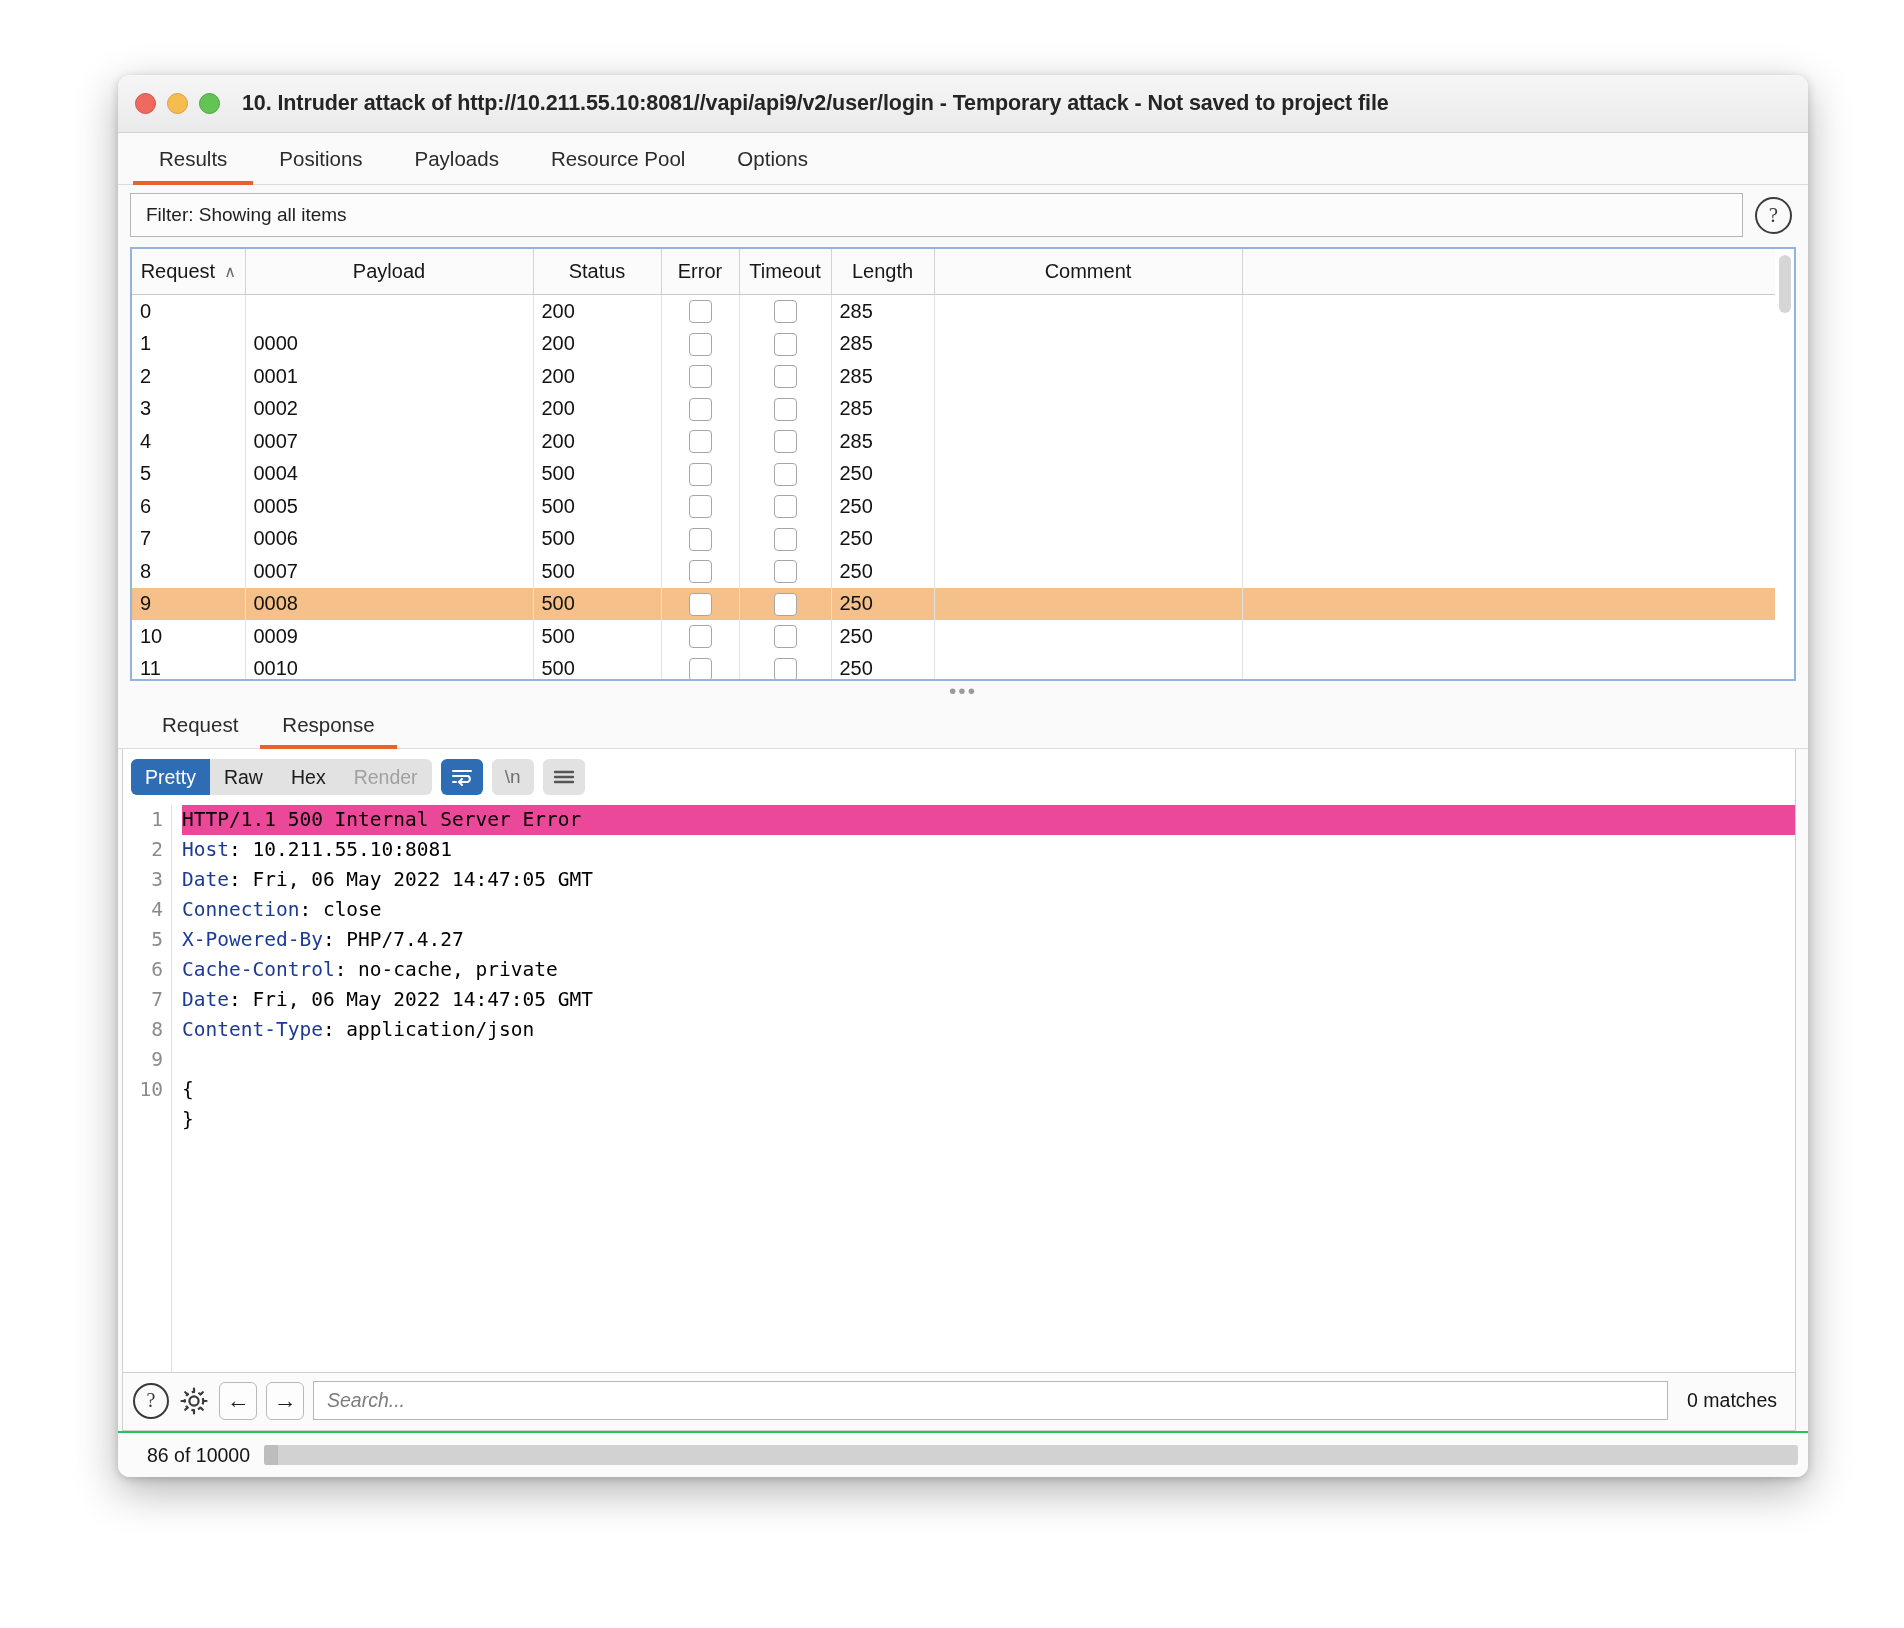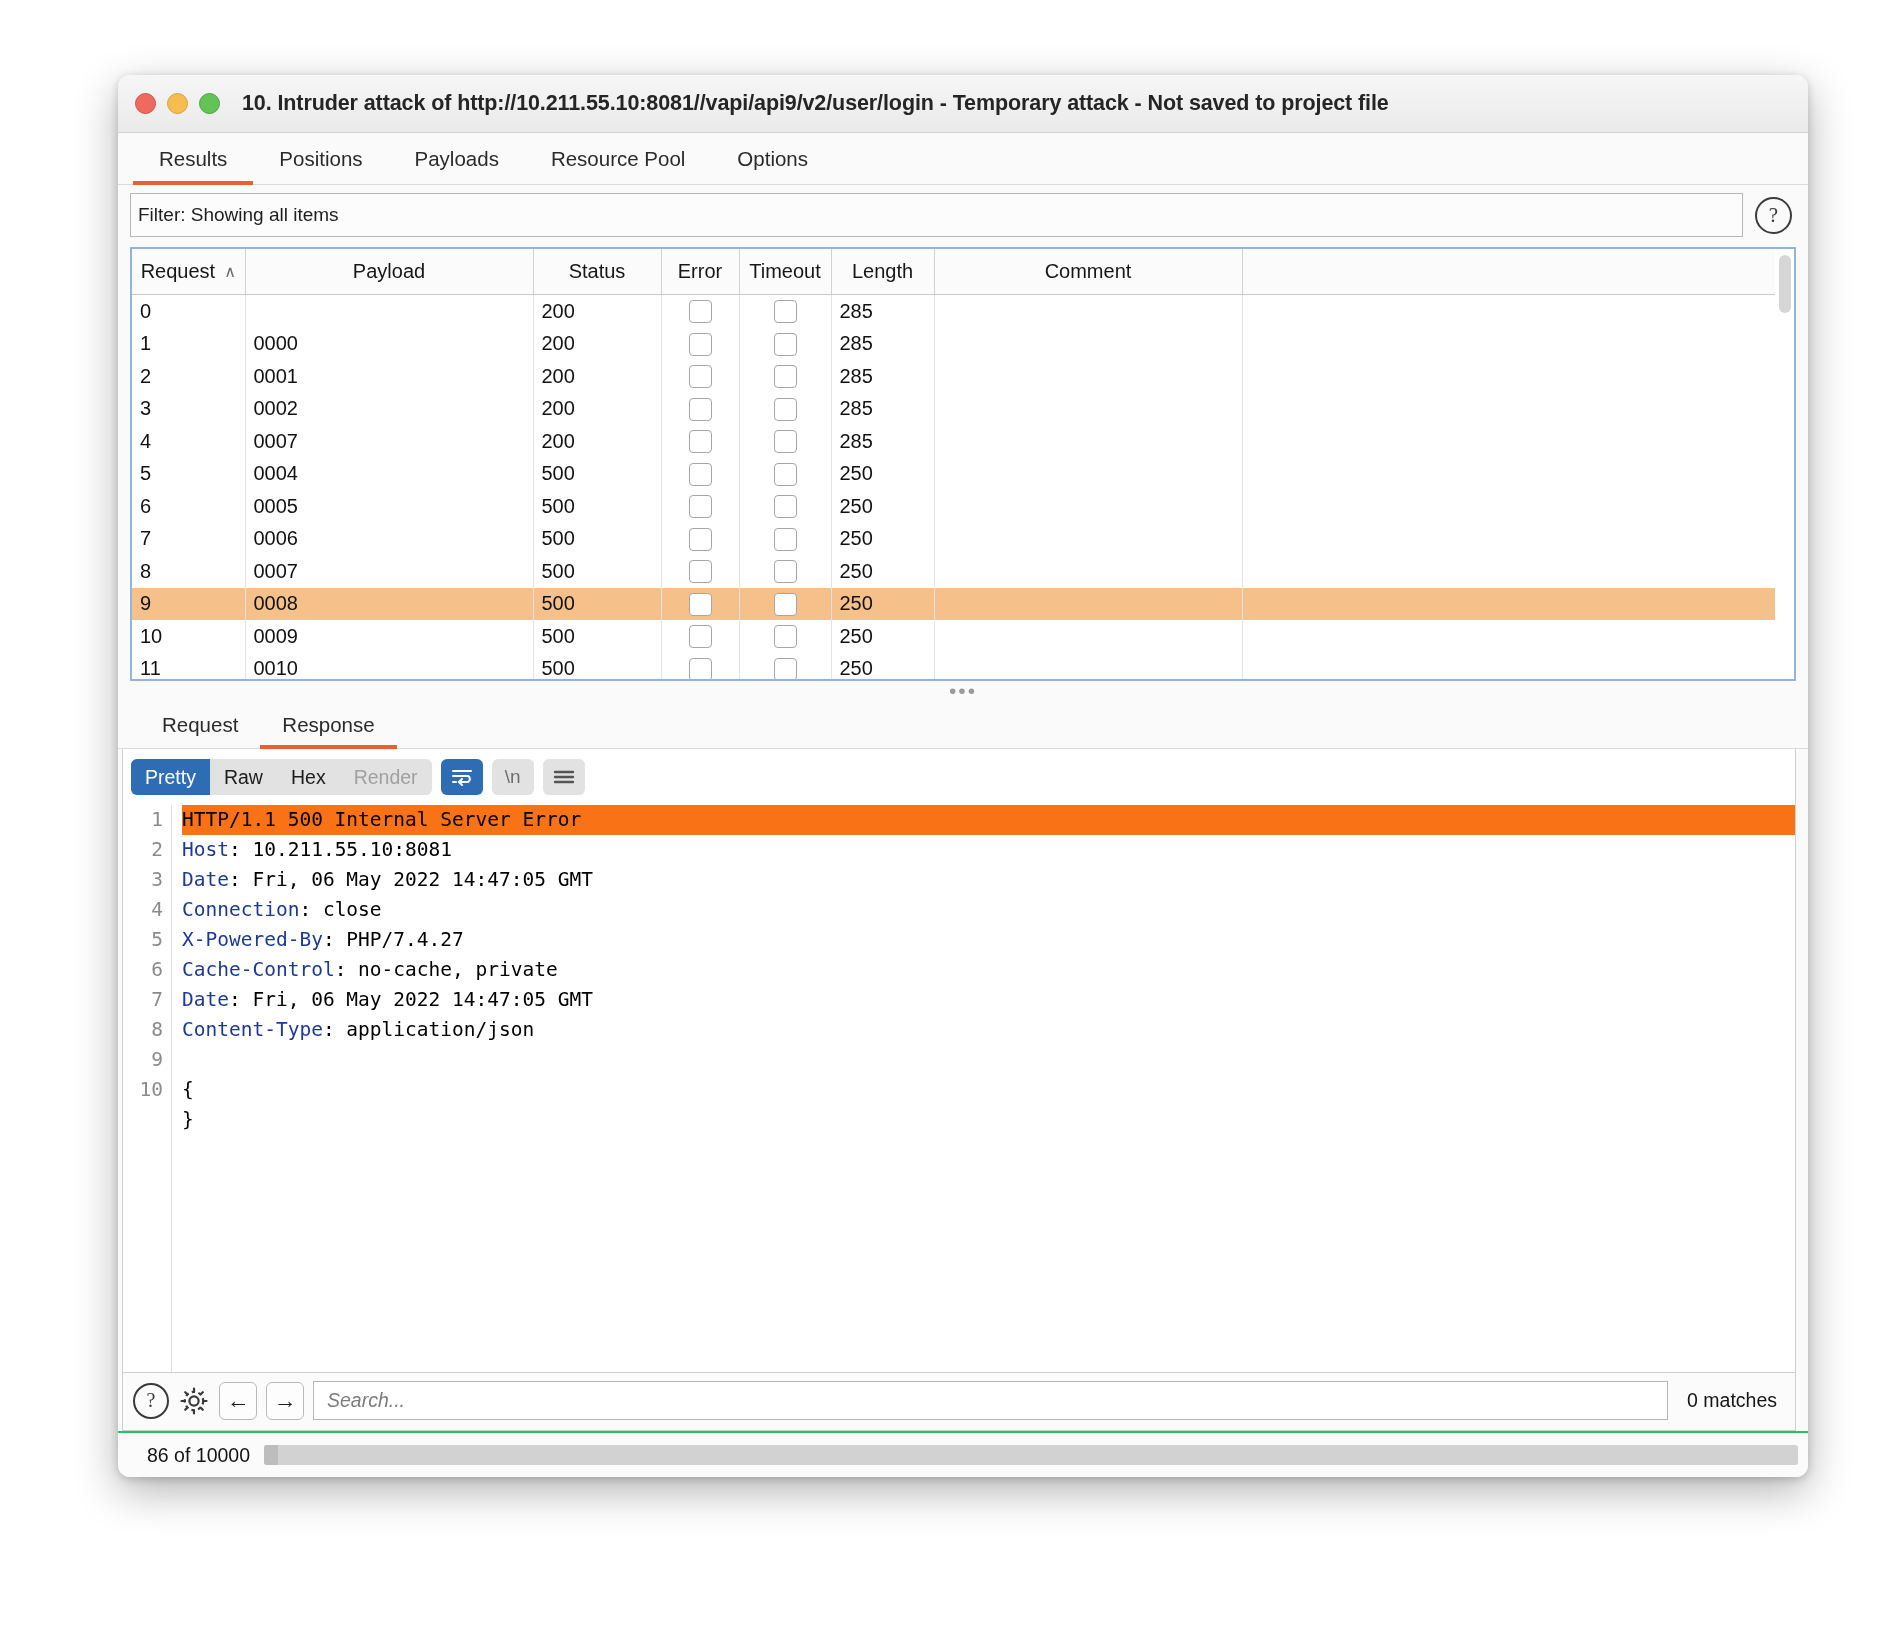--- a/index.html
+++ b/index.html
@@ -90,21 +90,21 @@
     background: #fafafa;
     flex: 0 0 auto;
   }
   .filterbox {
     flex: 1 1 auto;
     height: 42px;
     background: #fcfcfc;
     border: 1px solid #b6b6b6;
     display: flex;
     align-items: center;
-    padding-left: 7px;
+    padding-left: 15px;
     font-size: 19px;
     color: #1e1e1e;
   }
   .helpcirc {
     width: 33px; height: 33px;
     border-radius: 50%;
     border: 2px solid #3c3c3c;
     margin-left: 12px;
     margin-right: 4px;
     display: flex;
@@ -290,21 +290,21 @@
     width: 36px;
     flex: 0 0 auto;
     text-align: right;
     color: #8b8b8b;
     padding-right: 8px;
     border-right: 1px solid #e0e0e0;
     user-select: none;
   }
   .codebody { flex: 1 1 auto; padding-left: 10px; }
   .ln { white-space: pre; }
-  .ln.first { background: #f97316; }
+  .ln.first { background: #ec4899; }
   .hk { color: #1c3a94; }
 
   
   .searchbar {
     display: flex;
     align-items: center;
     gap: 9px;
     padding: 8px 12px 10px 10px;
     background: #fbfbfb;
     border-top: 1px solid #cfcfcf;

